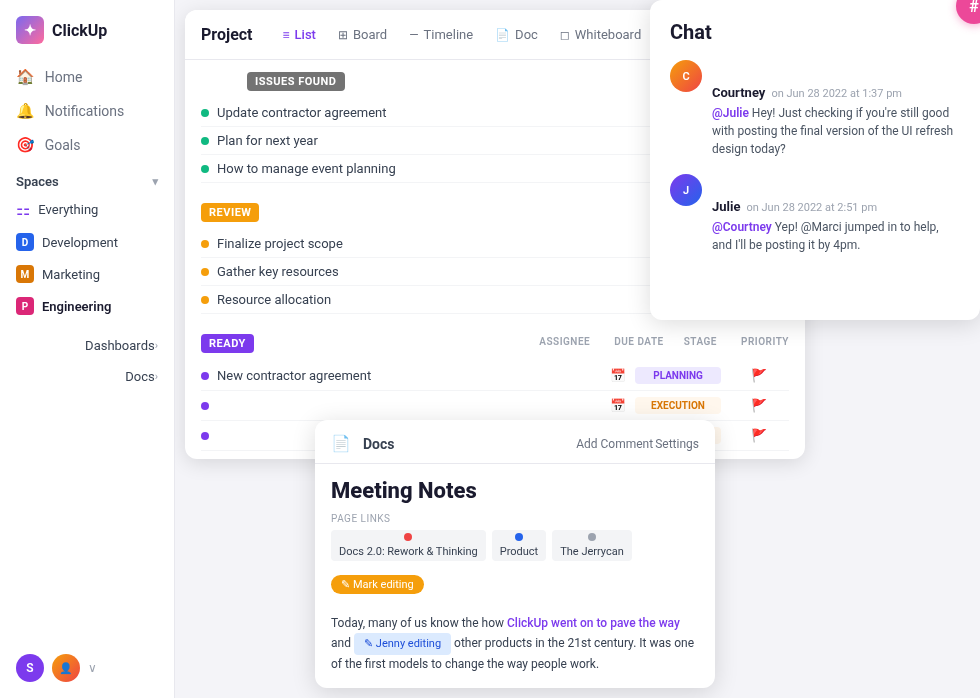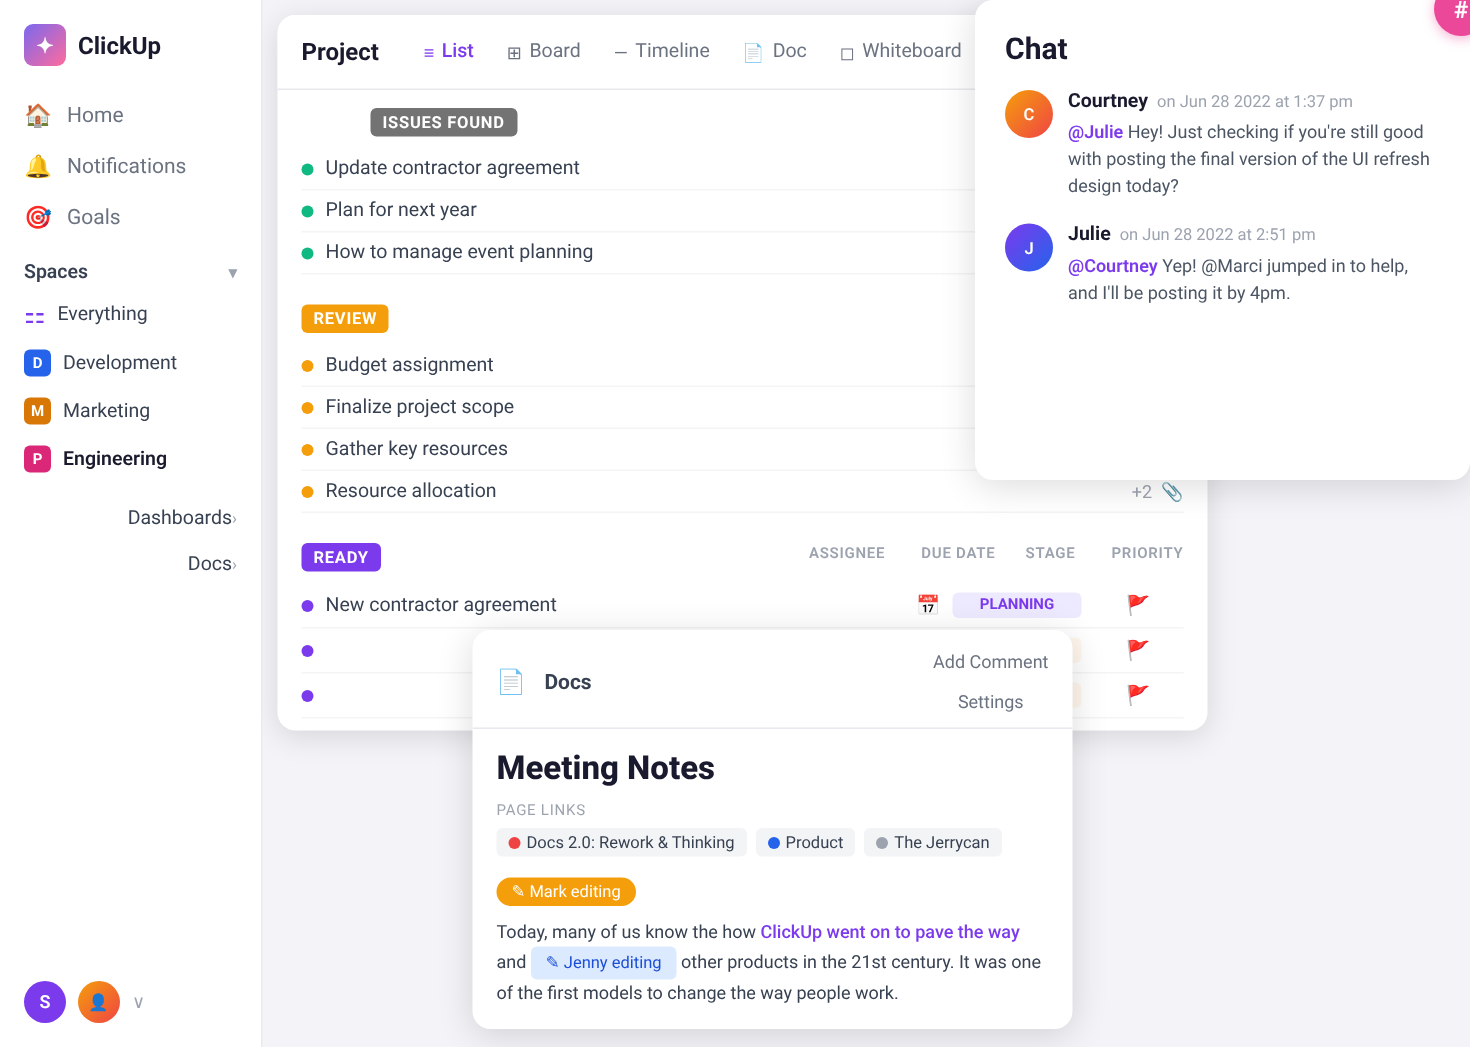--- a/index.html
+++ b/index.html
@@ -236,21 +236,21 @@
       display: flex; align-items: center; justify-content: center;
       font-size: 11px; color: #fff; font-weight: 600;
     }
     .avatar-courtney { background: linear-gradient(135deg, #f59e0b, #ef4444); }
     .avatar-julie { background: linear-gradient(135deg, #7c3aed, #2563eb); }
     .chat-content { flex: 1; }
     .chat-meta {
       display: flex; align-items: baseline; gap: 6px;
       margin-bottom: 4px;
     }
-    .chat-username { font-size: 13px; font-weight: 700; color: #1a1a2e; }
+    .chat-username { font-size: 13px; font-weight: 700; color: #1a1a2e; margin-top: 25px; }
     .chat-time { font-size: 11px; color: #9ca3af; }
     .chat-text { font-size: 12px; color: #4b5563; line-height: 1.5; }
     .chat-mention { color: #7c3aed; font-weight: 600; }
 
     
     .docs-window {
       position: absolute;
       left: 140px;
       top: 420px;
       width: 400px;
@@ -262,55 +262,56 @@
     }
     .docs-header {
       display: flex; align-items: center; gap: 12px;
       padding: 14px 16px 10px;
       border-bottom: 1px solid #e8e8ee;
     }
     .docs-header-title {
       font-size: 14px; font-weight: 700; color: #374151;
     }
     .docs-header-actions {
-      display: flex; align-items: center; gap: 13px;
+      display: flex; align-items: center; gap: 2px;
       margin-left: auto;
-      font-size: 12px; color: #6b7280; flex-direction: column;
+      font-size: 12px; color: #6b7280;
     }
     .docs-content { padding: 14px 16px; }
     .docs-main-title {
       font-size: 22px; font-weight: 800; color: #1a1a2e;
       margin-bottom: 10px;
     }
     .page-links-label {
       font-size: 10px; color: #9ca3af; margin-bottom: 6px;
       letter-spacing: 0.5px;
     }
     .page-links {
       display: flex; gap: 6px; margin-bottom: 12px; flex-wrap: wrap;
     }
     .page-link-chip {
       display: flex; align-items: center; gap: 4px;
       padding: 3px 8px;
       border-radius: 4px;
       font-size: 11px;
       background: #f3f4f6;
       color: #374151;
+      flex-direction: column;
     }
     .chip-dot { width: 8px; height: 8px; border-radius: 50%; }
     .chip-dot-red { background: #ef4444; }
     .chip-dot-blue { background: #2563eb; }
     .chip-dot-gray { background: #9ca3af; }
     .mark-editing-btn {
       display: inline-flex; align-items: center; gap: 4px;
       padding: 3px 10px;
       background: #f59e0b;
       border-radius: 12px;
       font-size: 11px; color: #fff;
-      margin-bottom: 8px;
+      margin-bottom: 20px;
     }
     .docs-body-text {
       font-size: 12px; color: #374151; line-height: 1.6;
     }
     .docs-body-text .highlight { color: #7c3aed; font-weight: 500; }
     .jenny-editing {
       display: inline-flex; align-items: center; gap: 4px;
       padding: 2px 10px;
       background: #dbeafe;
       border-radius: 4px;
@@ -460,28 +461,20 @@
         <div class="task-bullet bullet-green"></div>
         <span class="task-name">How to manage event planning</span>
       </div>
 
       <div class="section-header" style="margin-top:8px;">
         <span class="section-badge badge-review">REVIEW</span>
         <div class="col-headers" style="margin-left:auto;">
           <span class="col-assignee">ASSIGNEE</span>
           <span style="font-size:10px;font-weight:600;color:#9ca3af;letter-spacing:0.5px;">DUE DA...</span>
         </div>
-      </div>
-      <div class="task-item">
-        <div class="task-bullet bullet-yellow"></div>
-        <span class="task-name">Budget assignment</span>
-        <span class="task-meta">
-            <span>3</span>
-            <span>↻</span>
-          </span>
       </div>
       <div class="task-item">
         <div class="task-bullet bullet-yellow"></div>
         <span class="task-name">Finalize project scope</span>
       </div>
       <div class="task-item">
         <div class="task-bullet bullet-yellow"></div>
         <span class="task-name">Gather key resources</span>
         <span class="task-meta">
             <span>+4</span>

